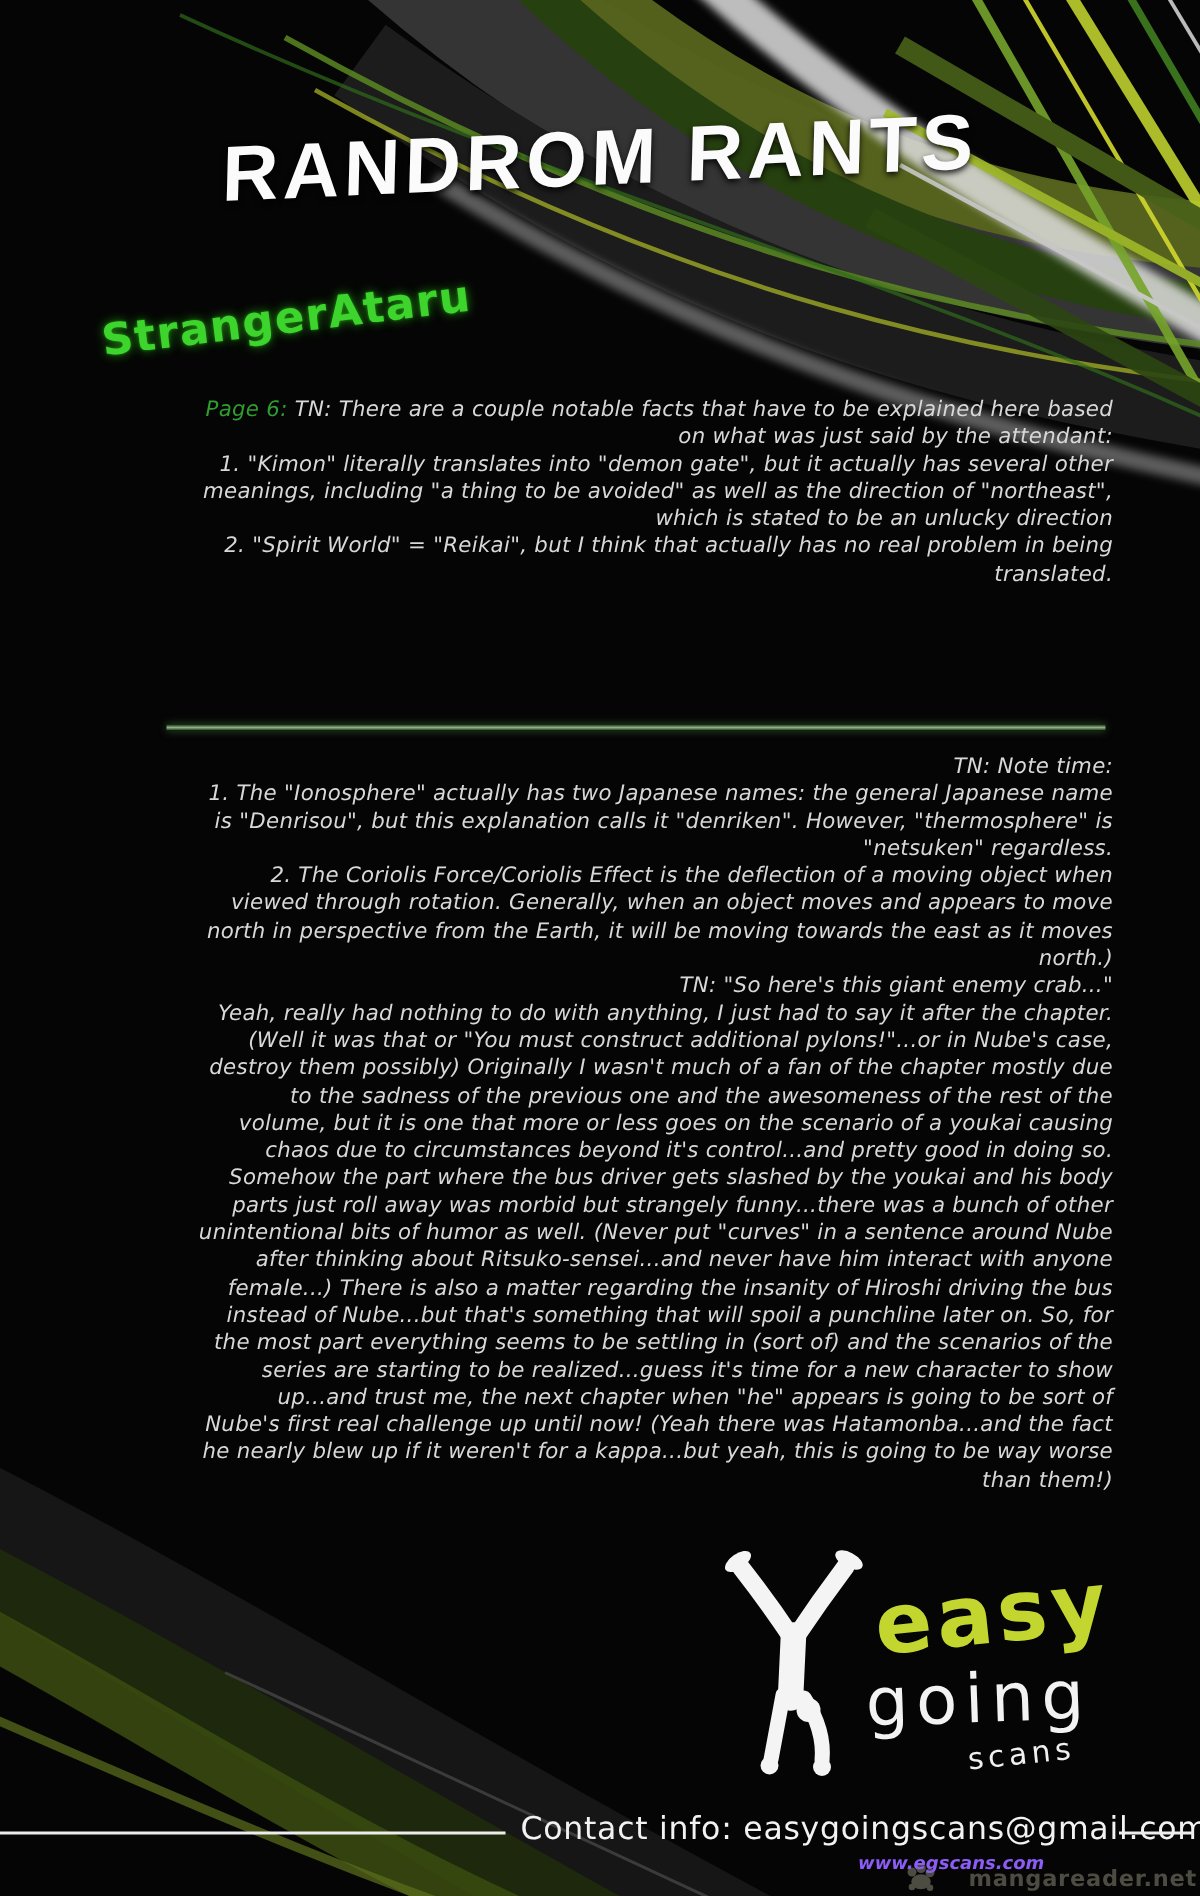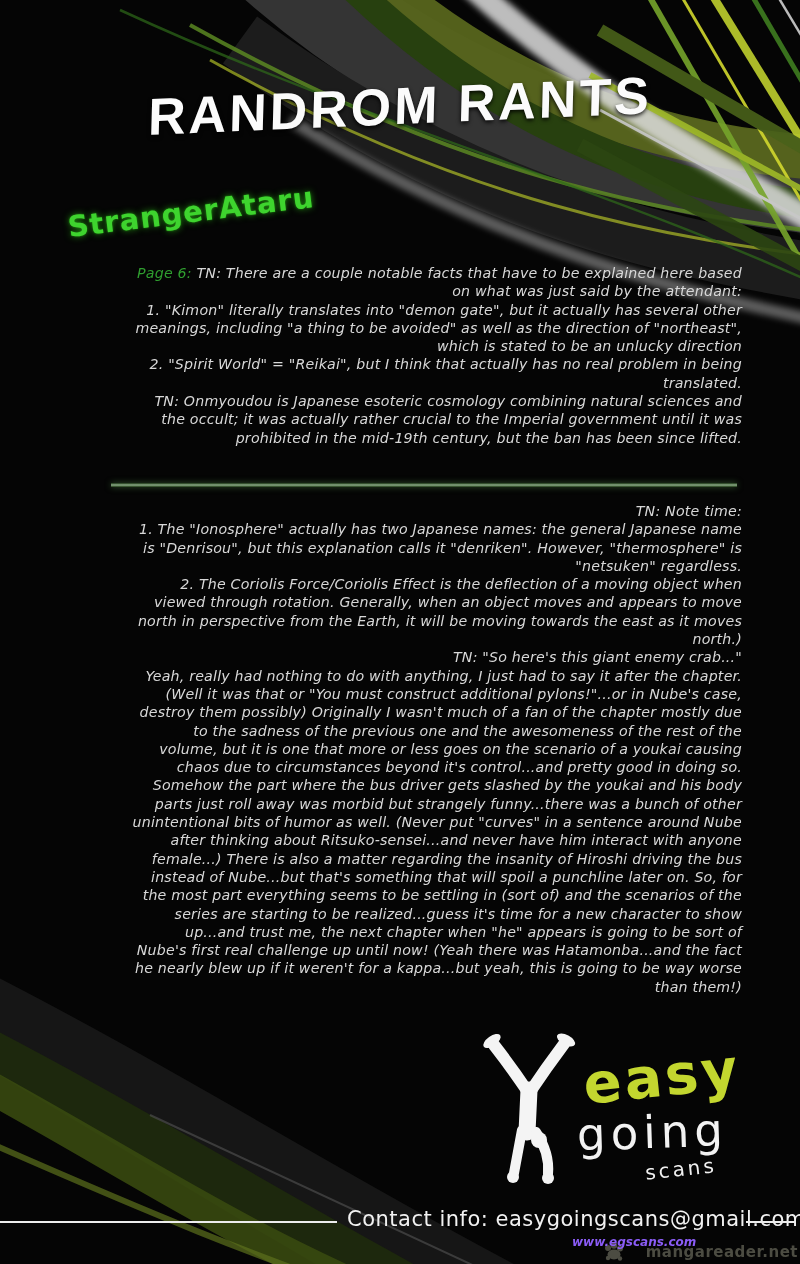--- a/index.html
+++ b/index.html
@@ -112,21 +112,20 @@
   </svg>
 
   <div class="fg title">RANDROM RANTS</div>
 
   <div class="fg author">StrangerAtaru</div>
 
   <div class="fg content block1">
     <p><span class="page-label">Page 6: </span><span>TN: There are a couple notable facts that have to be explained here based on what was just said by the attendant:
 1. "Kimon" literally translates into "demon gate", but it actually has several other meanings, including "a thing to be avoided" as well as the direction of "northeast", which is stated to be an unlucky direction
 2. "Spirit World" = "Reikai", but I think that actually has no real problem in being translated.</span></p>
-    <p class="gap2">TN: Onmyoudou is Japanese esoteric cosmology combining natural sciences and the occult; it was actually rather crucial to the Imperial government until it was prohibited in the mid-19th century, but the ban has been since lifted.</p>
   </div>
 
   <div class="fg divider"></div>
 
   <div class="fg content block2">
     <p>TN: Note time:
 1. The "Ionosphere" actually has two Japanese names: the general Japanese name is "Denrisou", but this explanation calls it "denriken". However, "thermosphere" is "netsuken" regardless.
 2. The Coriolis Force/Coriolis Effect is the deflection of a moving object when viewed through rotation. Generally, when an object moves and appears to move north in perspective from the Earth, it will be moving towards the east as it moves north.)</p>
     <p class="gap1">TN: "So here's this giant enemy crab..."</p>
     <p class="gap1">Yeah, really had nothing to do with anything, I just had to say it after the chapter. (Well it was that or "You must construct additional pylons!"...or in Nube's case, destroy them possibly) Originally I wasn't much of a fan of the chapter mostly due to the sadness of the previous one and the awesomeness of the rest of the volume, but it is one that more or less goes on the scenario of a youkai causing chaos due to circumstances beyond it's control...and pretty good in doing so. Somehow the part where the bus driver gets slashed by the youkai and his body parts just roll away was morbid but strangely funny...there was a bunch of other unintentional bits of humor as well. (Never put "curves" in a sentence around Nube after thinking about Ritsuko-sensei...and never have him interact with anyone female...) There is also a matter regarding the insanity of Hiroshi driving the bus instead of Nube...but that's something that will spoil a punchline later on. So, for the most part everything seems to be settling in (sort of) and the scenarios of the series are starting to be realized...guess it's time for a new character to show up...and trust me, the next chapter when "he" appears is going to be sort of Nube's first real challenge up until now! (Yeah there was Hatamonba...and the fact he nearly blew up if it weren't for a kappa...but yeah, this is going to be way worse than them!)</p>

